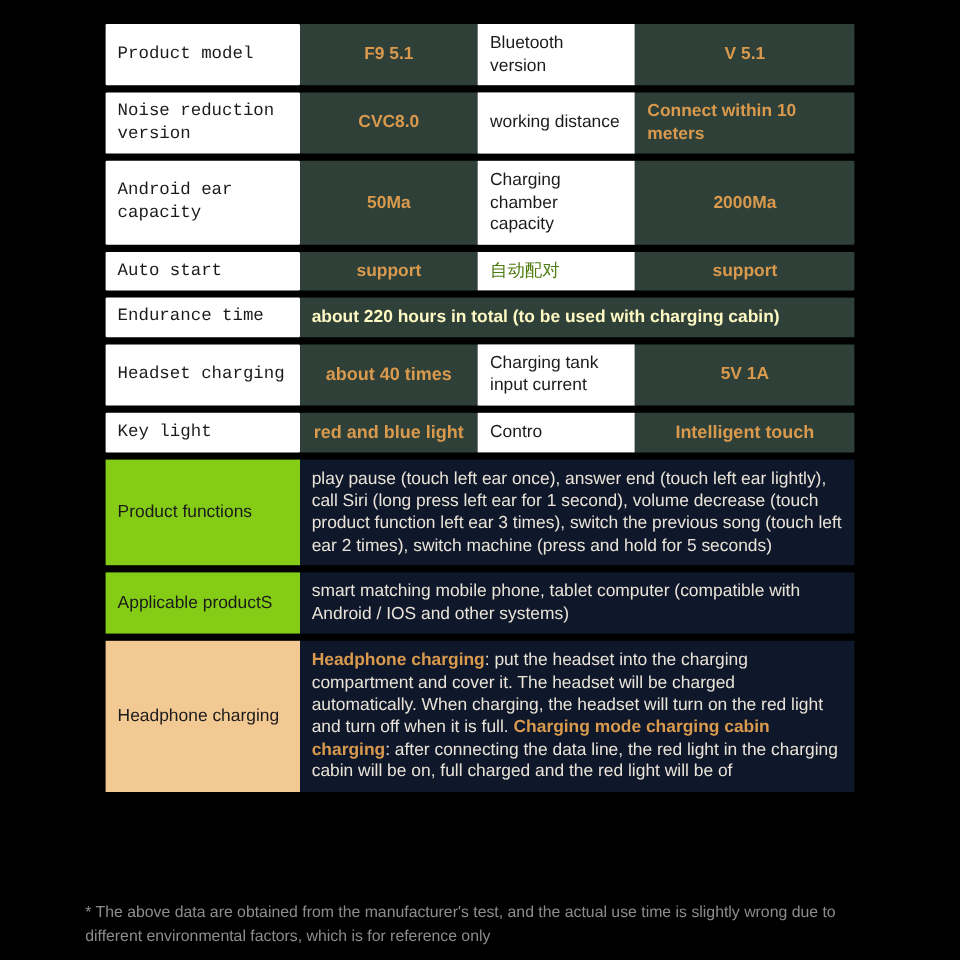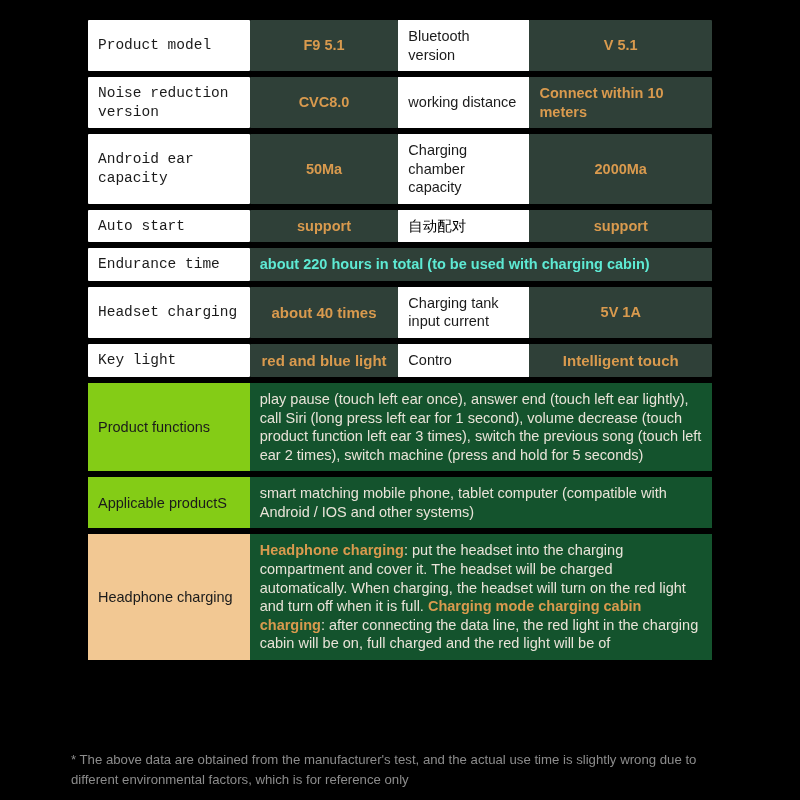--- a/index.html
+++ b/index.html
@@ -55,43 +55,43 @@
     padding-left: 14px;
     line-height: 1.18;
   }
   .label-mid {
     background: #ffffff;
     color: #1b1b1b;
     width: 120px;
   }
   .val-wide {
     background: #2f4038;
-    color: #5eead4;
+    color: #fef9c3;
     text-align: left;
     font-weight: bold;
     font-size: 14.5px;
     padding-left: 12px;
   }
   .cjk {
     background: #ffffff;
-    color: #000000;
+    color: #4d7c0f;
     font-size: 16px;
   }
 
   
   .block-label {
     background: #84cc16;
     color: #1b1b1b;
     width: 148px;
     vertical-align: middle;
     font-size: 15px;
     padding: 8px 10px;
   }
   .block-body {
-    background: #14532d;
+    background: #0f172a;
     color: #e9e3d8;
     font-size: 14.2px;
     line-height: 1.52;
     padding: 9px 12px;
     text-align: left;
   }
 
   .hl-label {
     background: #f2c893;
     color: #1b1b1b;

